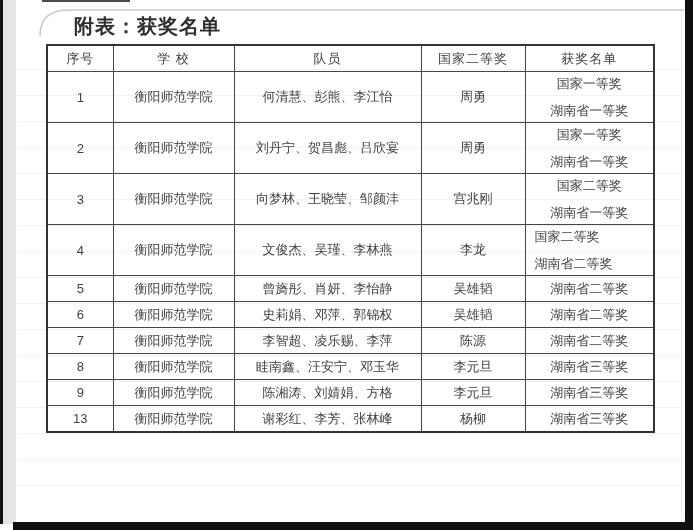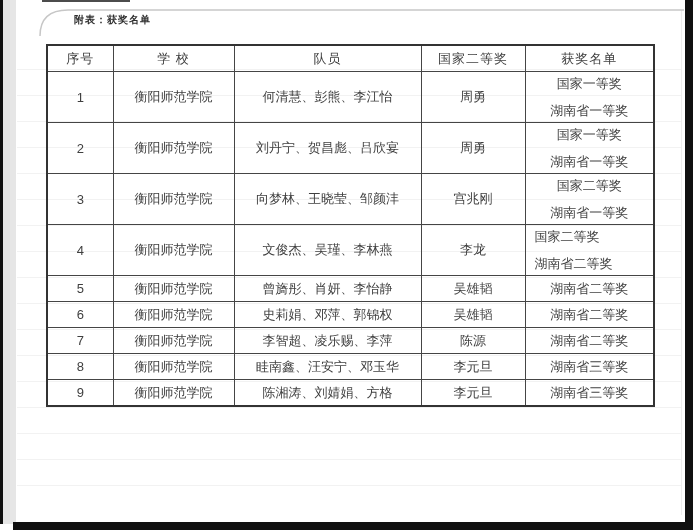--- a/index.html
+++ b/index.html
@@ -28,21 +28,21 @@
     position:absolute;left:17px;top:44px;width:664px;height:466px;pointer-events:none;
     background:repeating-linear-gradient(to bottom,
       transparent 0px, transparent 25px,
       rgba(0,0,0,0.05) 25px, rgba(0,0,0,0.05) 26px);
   }
   .vline-faint{position:absolute;left:681px;top:10px;width:1px;height:505px;background:rgba(0,0,0,0.07);pointer-events:none;}
 
   
   .doc-title{
     position:absolute;left:74px;top:13px;
-    font-size:10px;font-weight:600;color:#2e2e2e;letter-spacing:1px;white-space:nowrap;
+    font-size:20px;font-weight:600;color:#2e2e2e;letter-spacing:1px;white-space:nowrap;
   }
 
   
   table.award-table{
     position:absolute;left:46px;top:44px;width:607px;
     border-collapse:collapse;table-layout:fixed;
     font-size:13px;color:var(--text-color);
     border:2px solid #333;
     background:transparent;
   }
@@ -170,20 +170,29 @@
         </tr>
         <tr>
           <td>9</td>
           <td>衡阳师范学院</td>
           <td>陈湘涛、刘婧娟、方格</td>
           <td>李元旦</td>
           <td class="award-cell">
             <div class="award-line">湖南省三等奖</div>
           </td>
         </tr>
+        <tr>
+          <td>13</td>
+          <td>衡阳师范学院</td>
+          <td>谢彩红、李芳、张林峰</td>
+          <td>杨柳</td>
+          <td class="award-cell">
+            <div class="award-line">湖南省三等奖</div>
+          </td>
+        </tr>
       </tbody>
   </table>
 
   <div class="bar-left"></div>
   <div class="gutter"></div>
   <div class="bar-right"></div>
   <div class="bar-bottom"></div>
 </div>
 
 </body></html>

